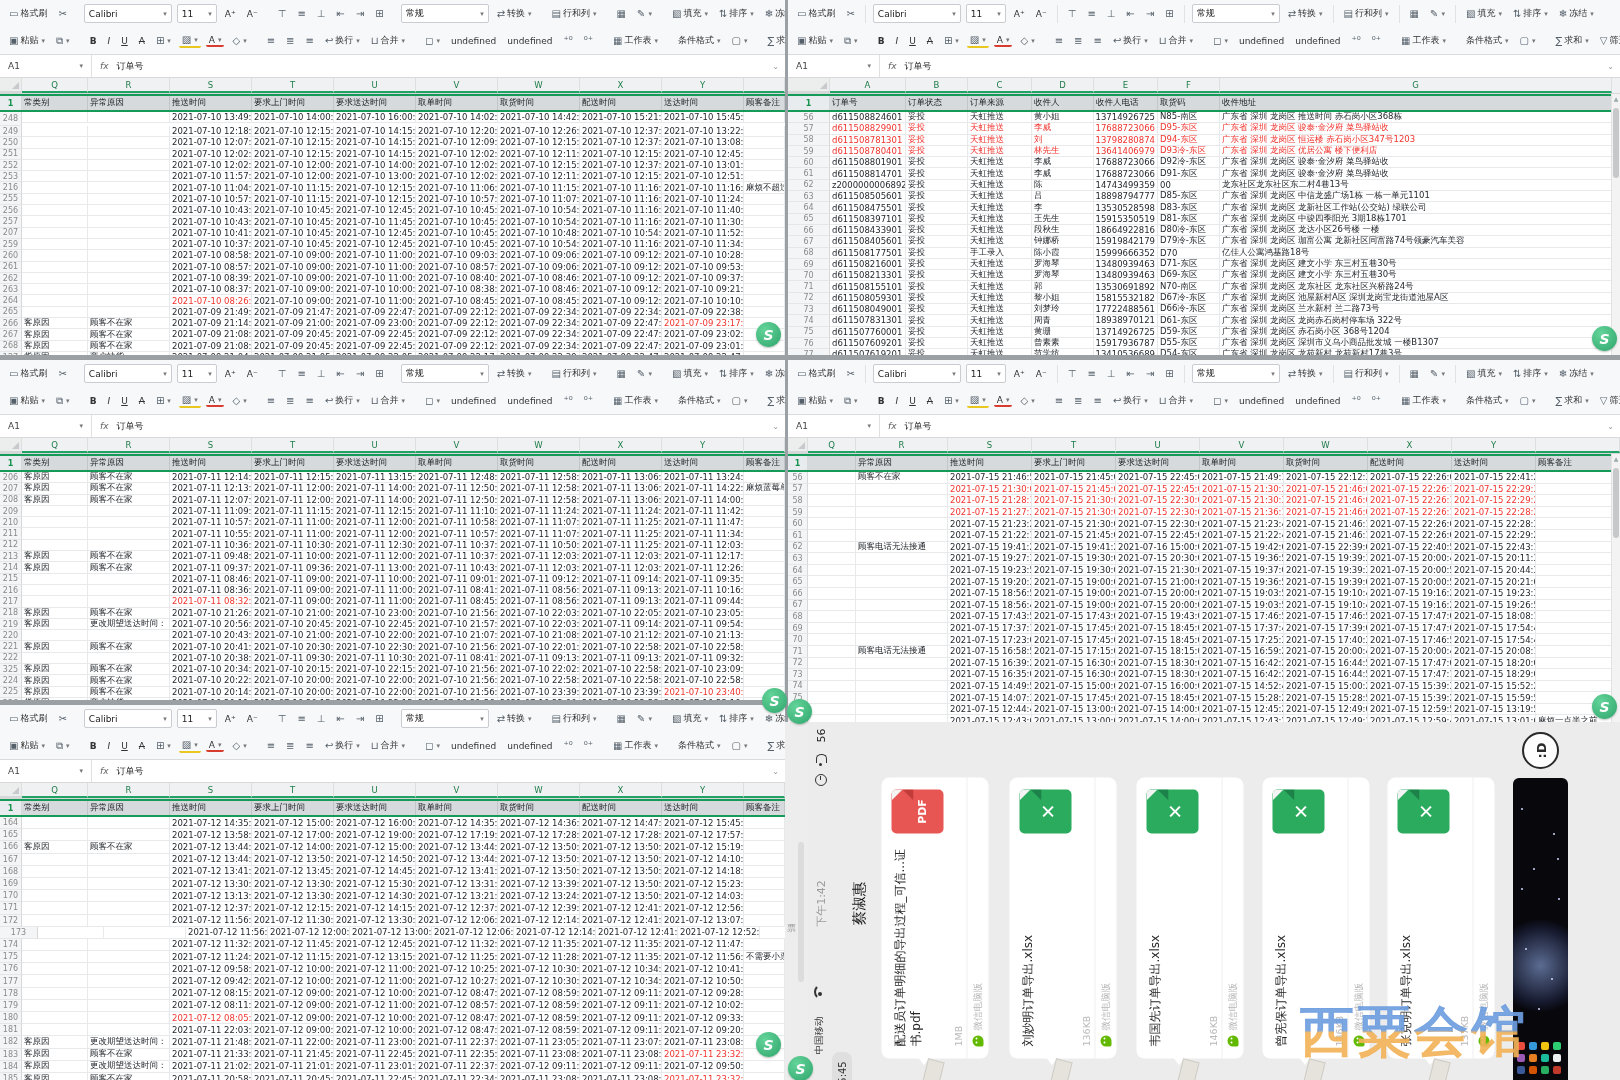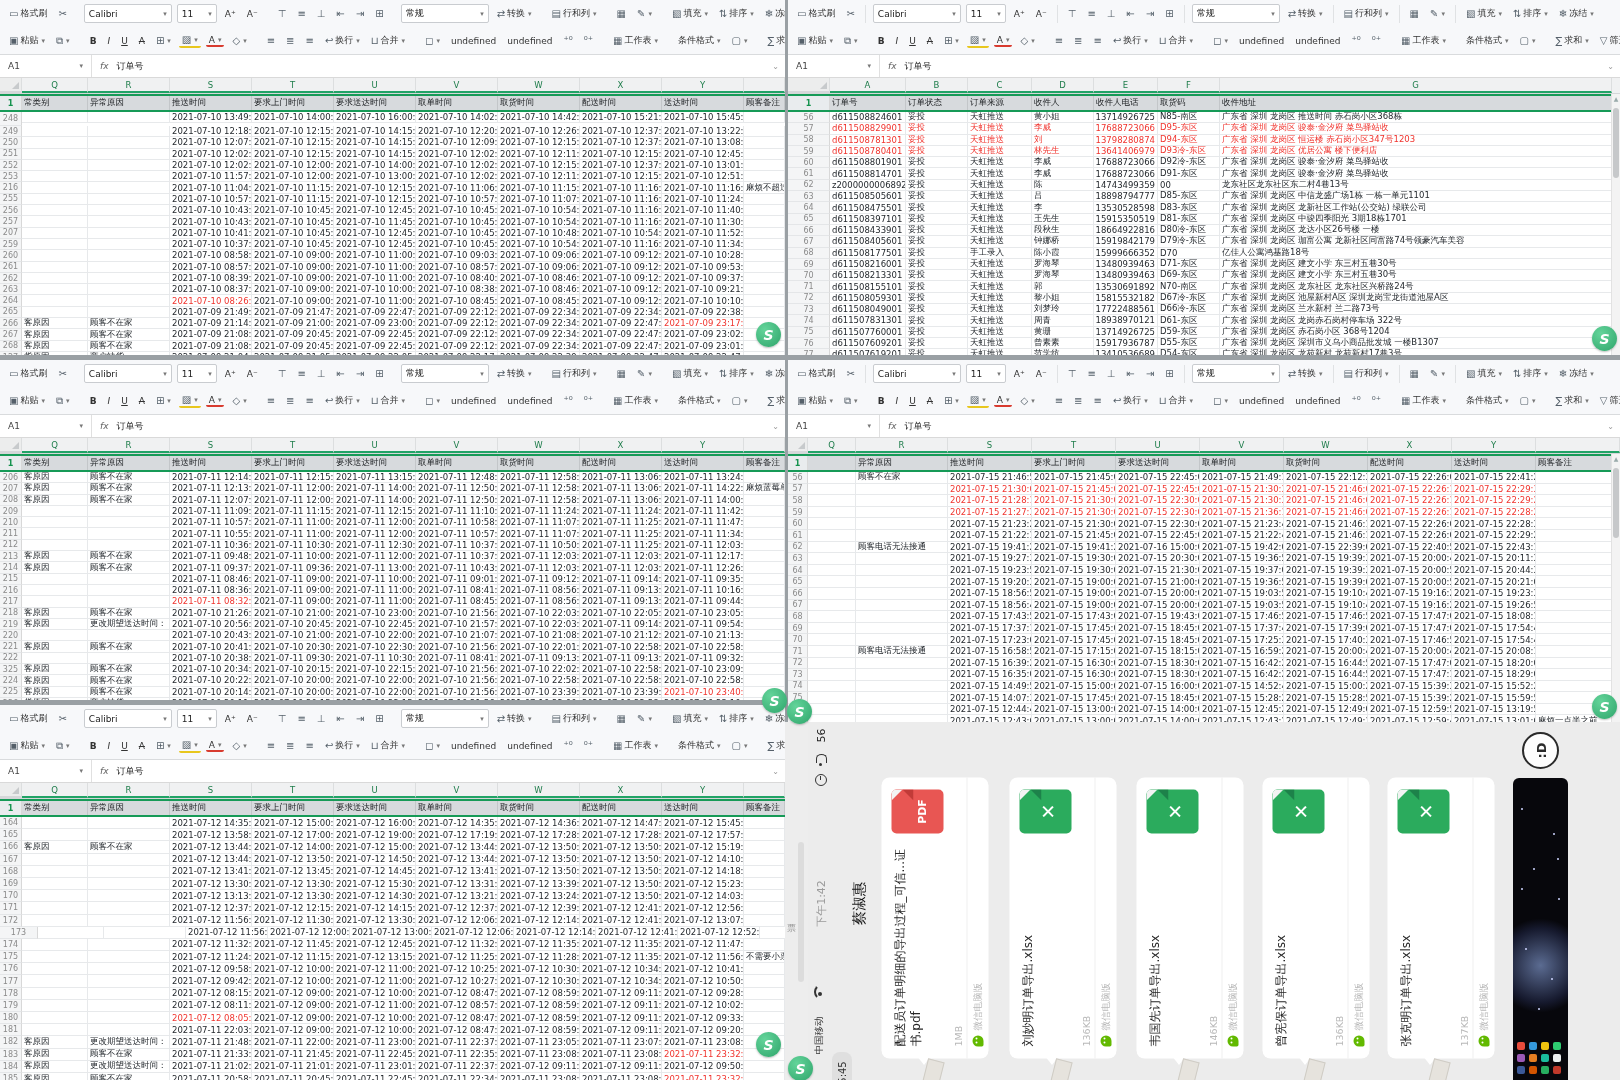--- a/index.html
+++ b/index.html
@@ -2334,20 +2334,21 @@
         <div class="st" style="left: 38px; top: 200px;"></div>
         <div class="st" style="left: 25px; top: 230px;"></div>
         <div class="st" style="left: 8px; top: 110px;"></div>
         <div class="st" style="left: 44px; top: 80px;"></div>
       </div>
     <div id="sticker-btn">
         <span class="rot">:D</span>
       </div>
   </section>
 
+  <div id="watermark"><span>西</span><span>粟</span><span>会</span><span>馆</span></div>
 
   <div class="wps" style="left:756px;top:322px;">S</div>
   <div class="wps" style="left:1592px;top:326px;">S</div>
   <div class="wps" style="left:762px;top:688px;">S</div>
   <div class="wps" style="left:1592px;top:694px;">S</div>
   <div class="wps" style="left:787px;top:699px;">S</div>
   <div class="wps" style="left:756px;top:1032px;">S</div>
   <div class="wps" style="left:788px;top:1056px;">S</div>
 </div>
 

